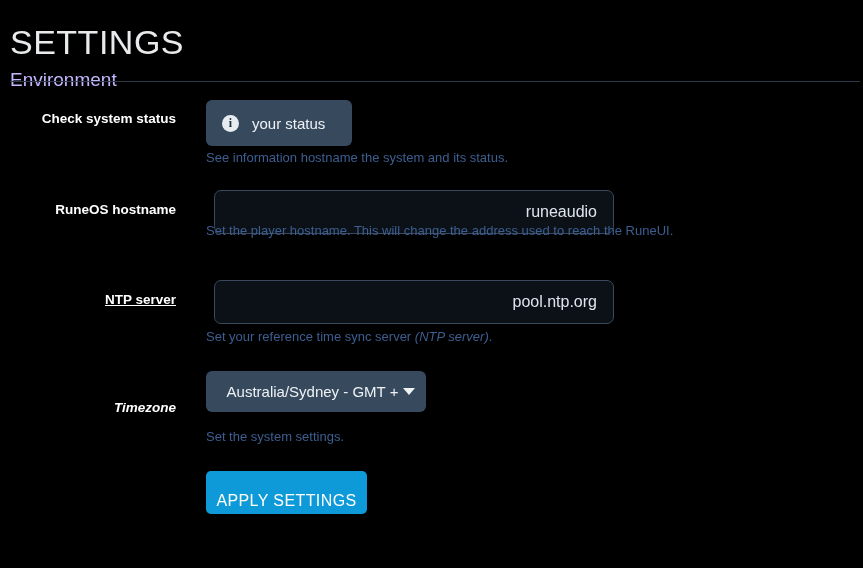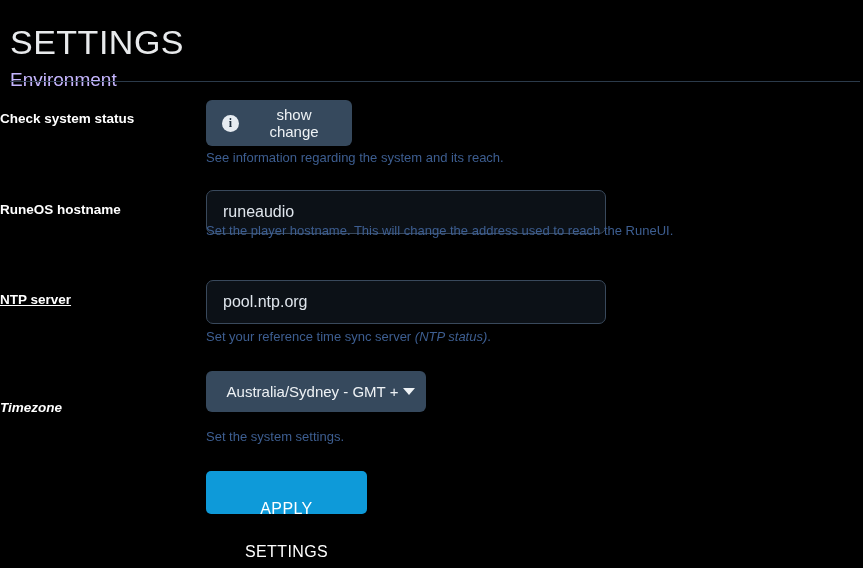--- a/index.html
+++ b/index.html
@@ -60,21 +60,21 @@
   
   .form-row {
     position: absolute;
     left: 0;
     width: 863px;
   }
   .field-label {
     position: absolute;
     left: 0;
     width: 176px;
-    text-align: left;
+    text-align: right;
     font-size: 13.5px;
     font-weight: bold;
     color: #ffffff;
     line-height: 18px;
     white-space: nowrap;
   }
   .help-text {
     position: absolute;
     left: 206px;
     font-size: 13px;
@@ -163,38 +163,39 @@
     border: none;
     border-radius: 5px;
     color: #ffffff;
     font-family: "Liberation Sans", sans-serif;
     font-size: 16px;
     font-weight: 400;
     letter-spacing: 0.4px;
     cursor: pointer;
     text-align: center;
     line-height: 43px;
-    padding: 16px;
+    padding: 8px;
   }
 
   
   .text-input {
     position: absolute;
-    left: 206px;
+    left: 214px;
     width: 400px;
     height: 44px;
     box-sizing: border-box;
     background: #0c1117;
     border: 1px solid #39495c;
     border-radius: 7px;
     color: #dfe5ec;
     font-family: "Liberation Sans", sans-serif;
     font-size: 16px;
     padding: 8px 16px;
     outline: none;
+    text-align: right;
   }
 
   
   .bottom-heading {
     position: absolute;
     left: 10px;
     top: 547px;
     font-size: 19px;
     font-weight: 400;
     color: #e8eaec;
@@ -210,35 +211,35 @@
   <h1 class="page-title">SETTINGS</h1>
 
   <h2 class="section-heading">Environment</h2>
   <div class="section-rule"></div>
 
   <div class="form-row" style="top:100px;">
     <div class="field-label" style="top:10px;">Check system status</div>
   </div>
   <button class="btn-slate" id="show-status-button">
     <span class="info-icon">i</span>
-    <span>show change</span>
+    <span>your status</span>
   </button>
-  <div class="help-text" style="top:149px;">See information regarding the system and its reach.</div>
+  <div class="help-text" style="top:149px;">See information hostname the system and its status.</div>
 
   <div class="form-row" style="top:190px;">
     <div class="field-label" style="top:11px;">RuneOS hostname</div>
   </div>
   <input class="text-input" type="text" style="top: 190px;" id="player-hostname-input" value="runeaudio">
   <div class="help-text" style="top:222px;">Set the player hostname. This will change the address used to reach the RuneUI.</div>
 
   <div class="form-row" style="top:280px;">
     <div class="field-label" style="top:11px;text-decoration:underline;">NTP server</div>
   </div>
   <input class="text-input" type="text" style="top: 280px;" id="ntp-server-input" value="pool.ntp.org">
-  <div class="help-text" style="top:328px;"><span>Set your reference time sync server </span><span class="em">(NTP status)</span><span>.</span></div>
+  <div class="help-text" style="top:328px;"><span>Set your reference time sync server </span><span class="em">(NTP server)</span><span>.</span></div>
 
   <div class="form-row" style="top:371px;">
     <div class="field-label" style="top:28px;font-style:italic;">Timezone</div>
   </div>
   <button class="btn-slate" id="timezone-select">
     <span class="tz-value">Australia/Sydney - GMT +</span>
     <span class="caret-down"></span>
   </button>
   <div class="help-text" style="top:428px;">Set the system settings.</div>
 

